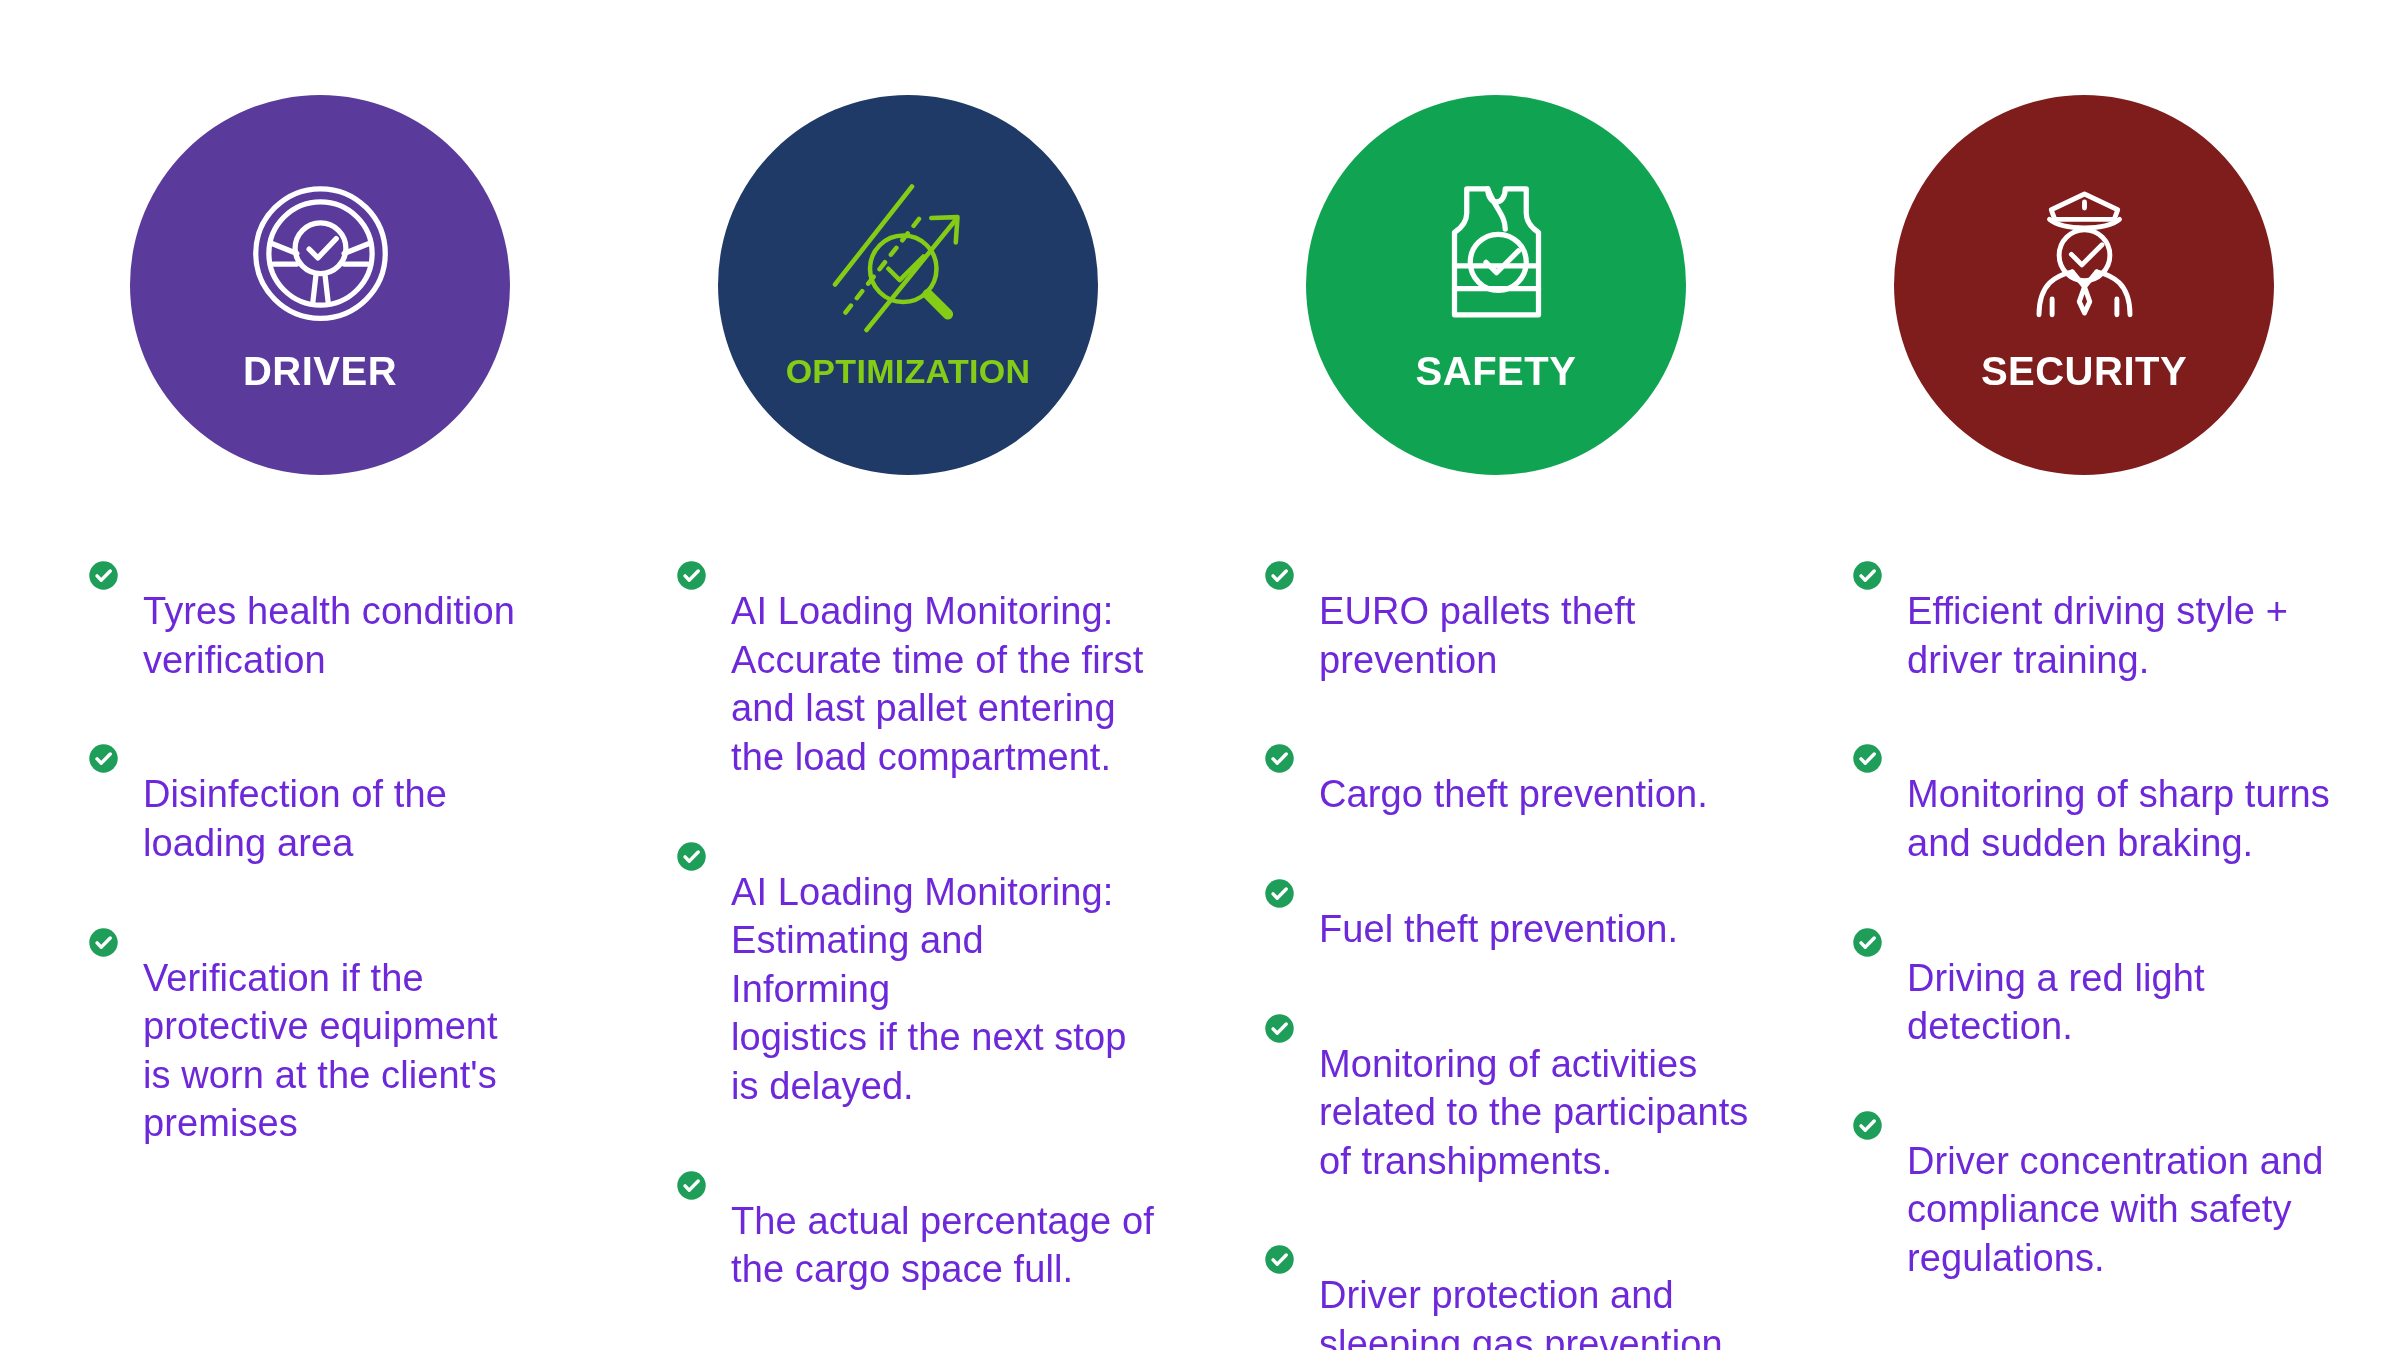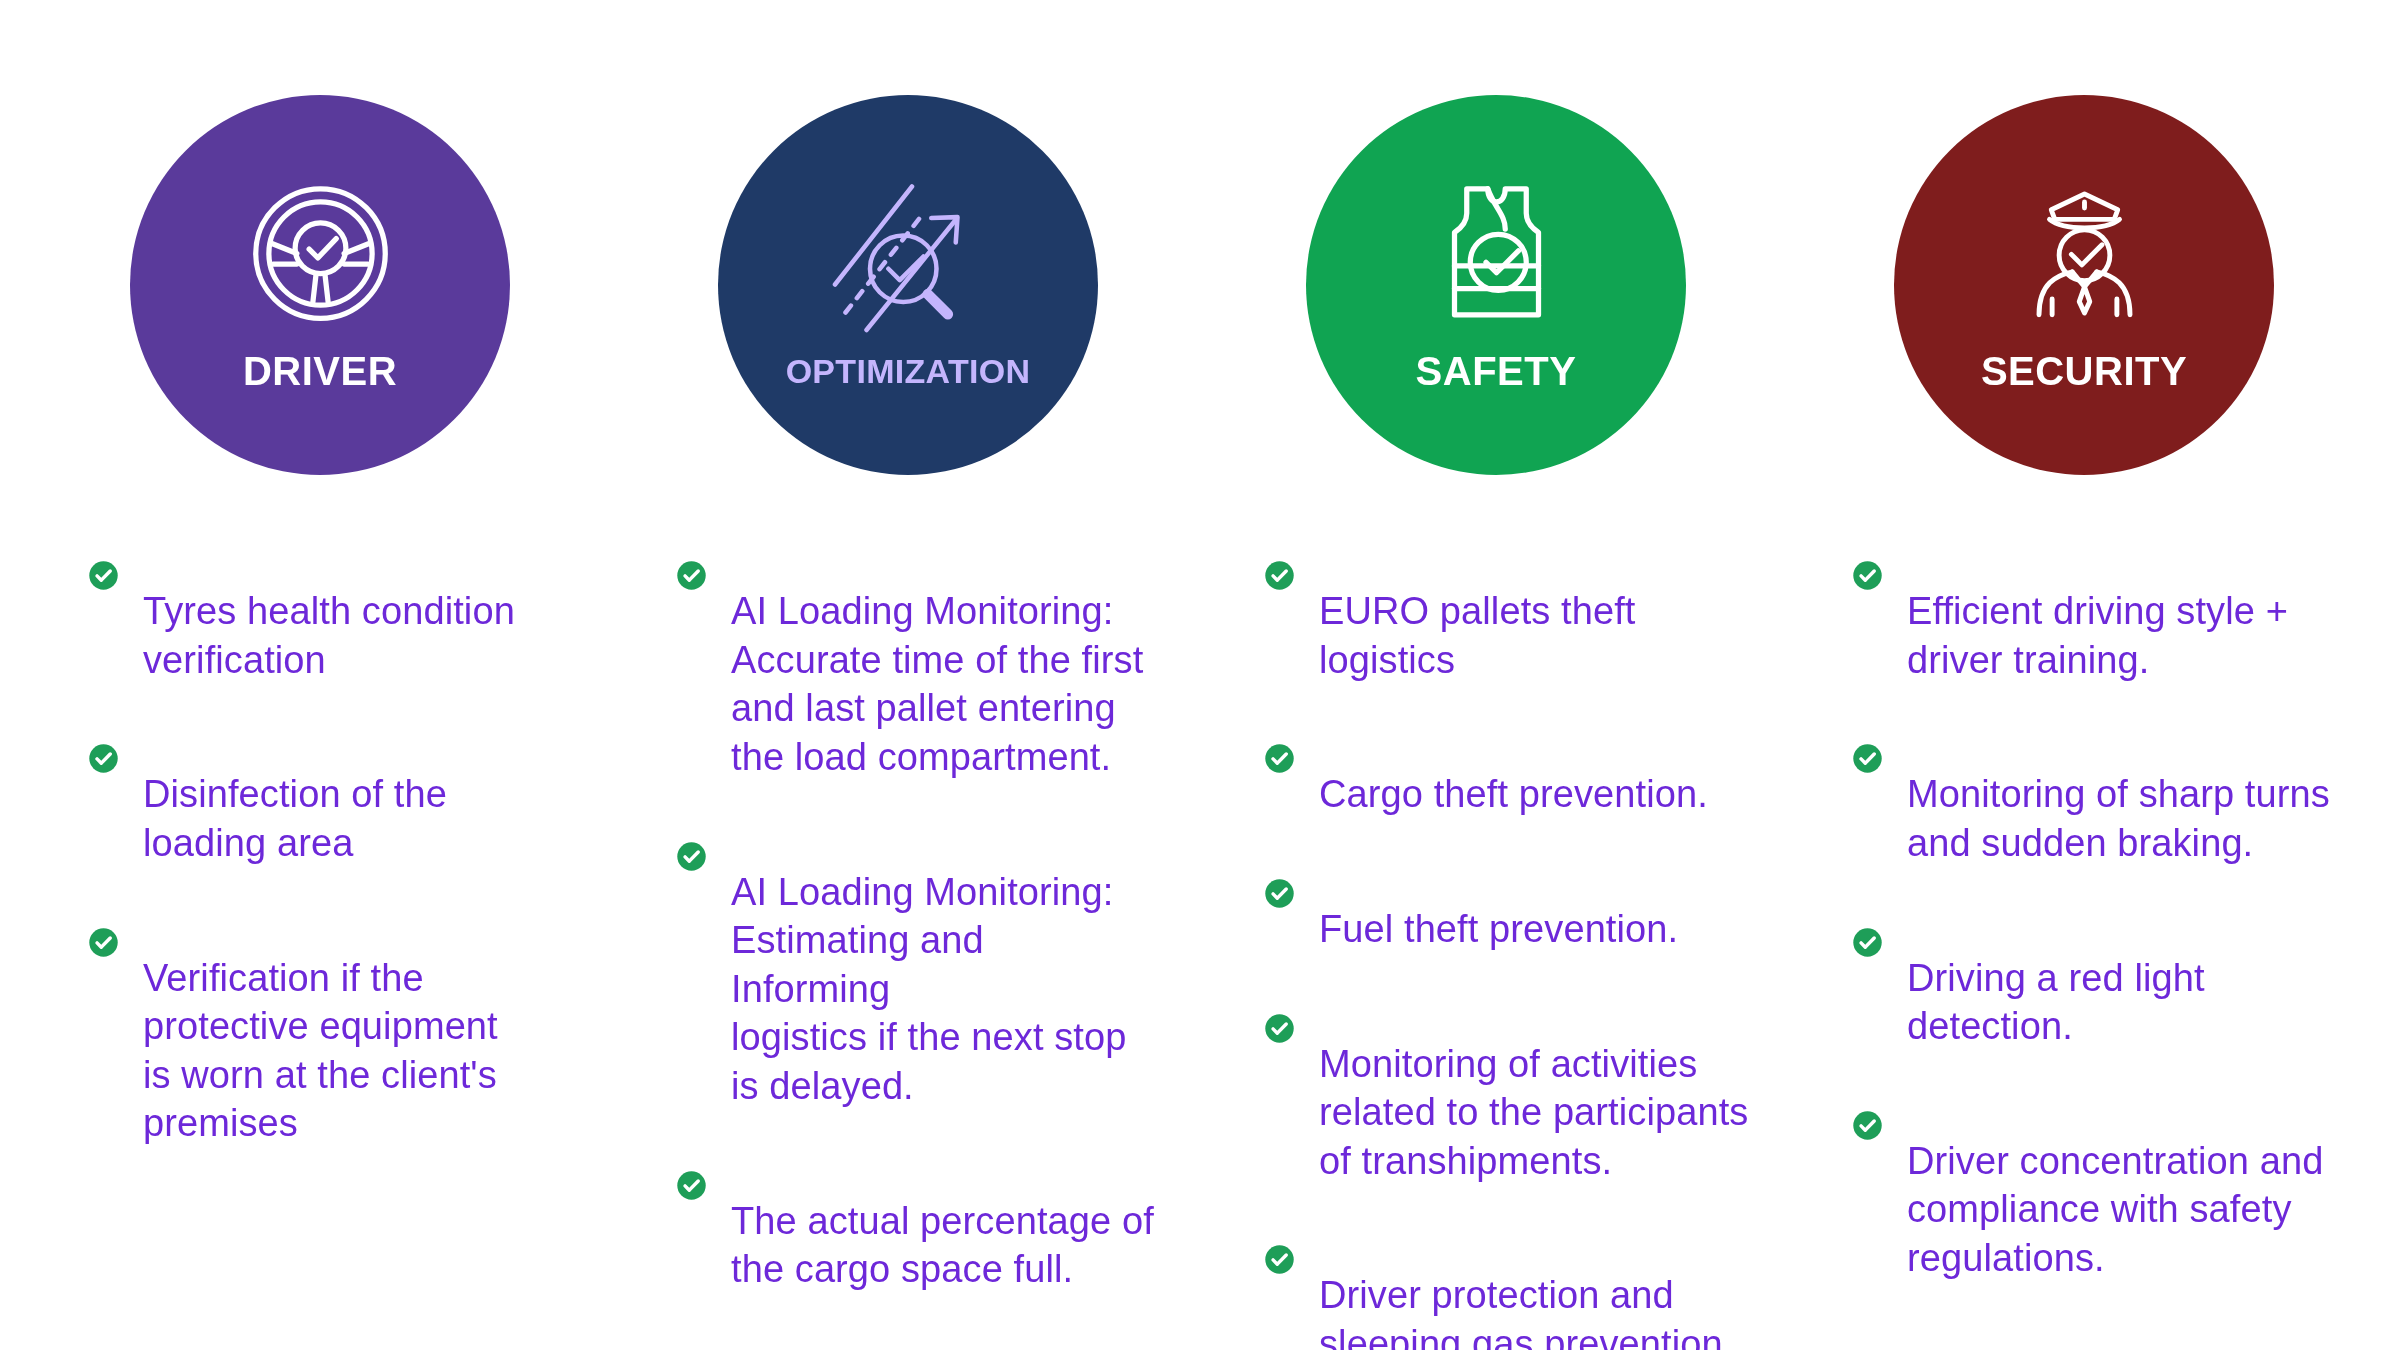--- a/index.html
+++ b/index.html
@@ -115,21 +115,21 @@
           </span>
     <span class="item-text">Verification if the
 protective equipment
 is worn at the client's
 premises</span>
   </li>
 </ul>
   </section>
 
   <section class="column">
-    <div class="circle" style="background-color: rgb(31, 58, 103); color: #c4b5fd;">
+    <div class="circle" style="background-color: rgb(31, 58, 103); color: #84cc16;">
       <span class="icon">
           <svg viewBox="0 0 100 100" fill="none" stroke="currentColor" stroke-width="2.6" stroke-linecap="round" stroke-linejoin="round">
             <path d="M8 66 L52 10"></path>
             <path d="M14 82 L58 26" stroke-dasharray="5 5.5"></path>
             <path d="M26 92 L77 29"></path>
             <polyline points="63,28 78,27.5 77,42"></polyline>
             <circle cx="47" cy="57" r="19"></circle>
             <path d="M38.5 57 l6.5 6.5 l13.5 -13.5"></path>
             <path d="M61 71.5 L72.5 83" stroke-width="6"></path>
           </svg>
@@ -193,21 +193,21 @@
     </div>
     <ul class="items">
   <li class="item">
     <span class="bullet">
             <svg viewBox="0 0 24 24">
               <circle cx="12" cy="12" r="11" fill="#1E9E58"></circle>
               <path d="M7 12.3 l3.3 3.3 L17.2 8.5" stroke="#FFFFFF" stroke-width="2.7" fill="none" stroke-linecap="round" stroke-linejoin="round"></path>
             </svg>
           </span>
     <span class="item-text">EURO pallets theft
-logistics</span>
+prevention</span>
   </li>
 
   <li class="item">
     <span class="bullet">
             <svg viewBox="0 0 24 24">
               <circle cx="12" cy="12" r="11" fill="#1E9E58"></circle>
               <path d="M7 12.3 l3.3 3.3 L17.2 8.5" stroke="#FFFFFF" stroke-width="2.7" fill="none" stroke-linecap="round" stroke-linejoin="round"></path>
             </svg>
           </span>
     <span class="item-text">Cargo theft prevention.</span>

